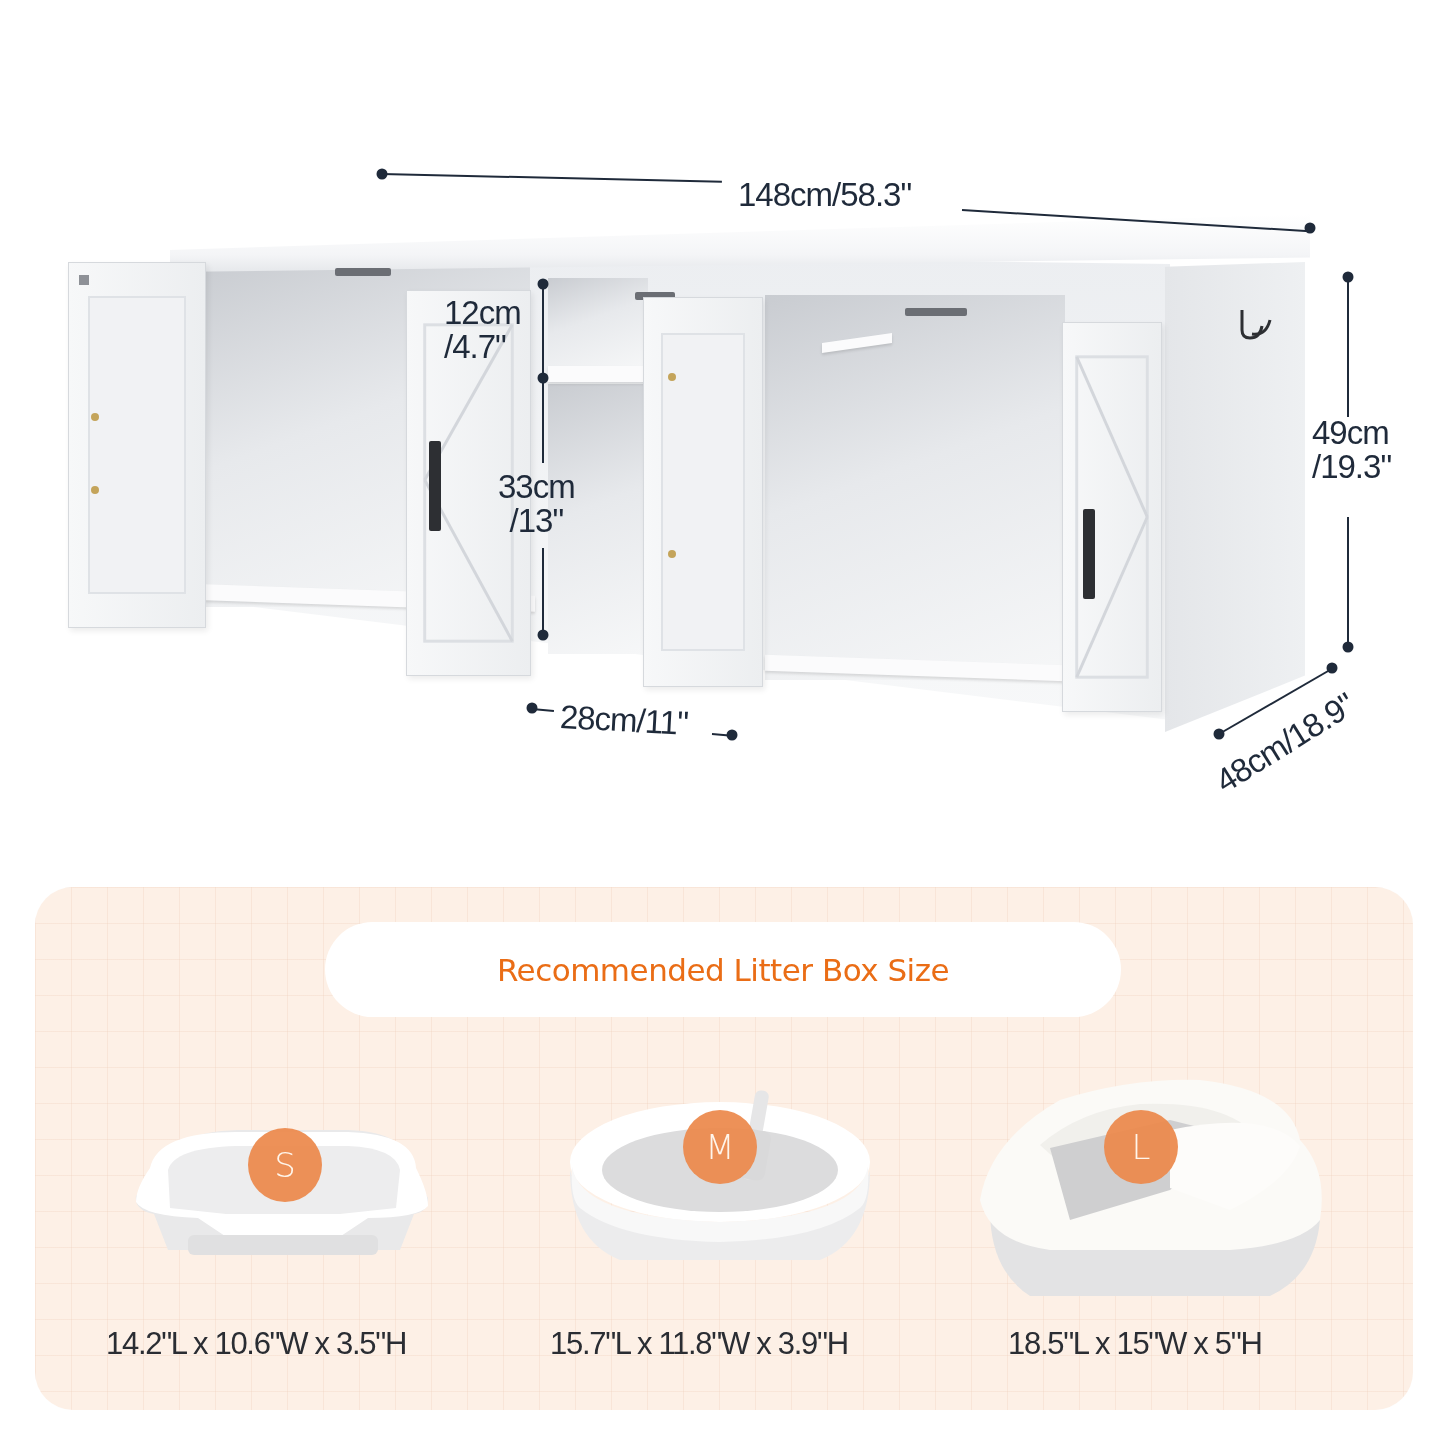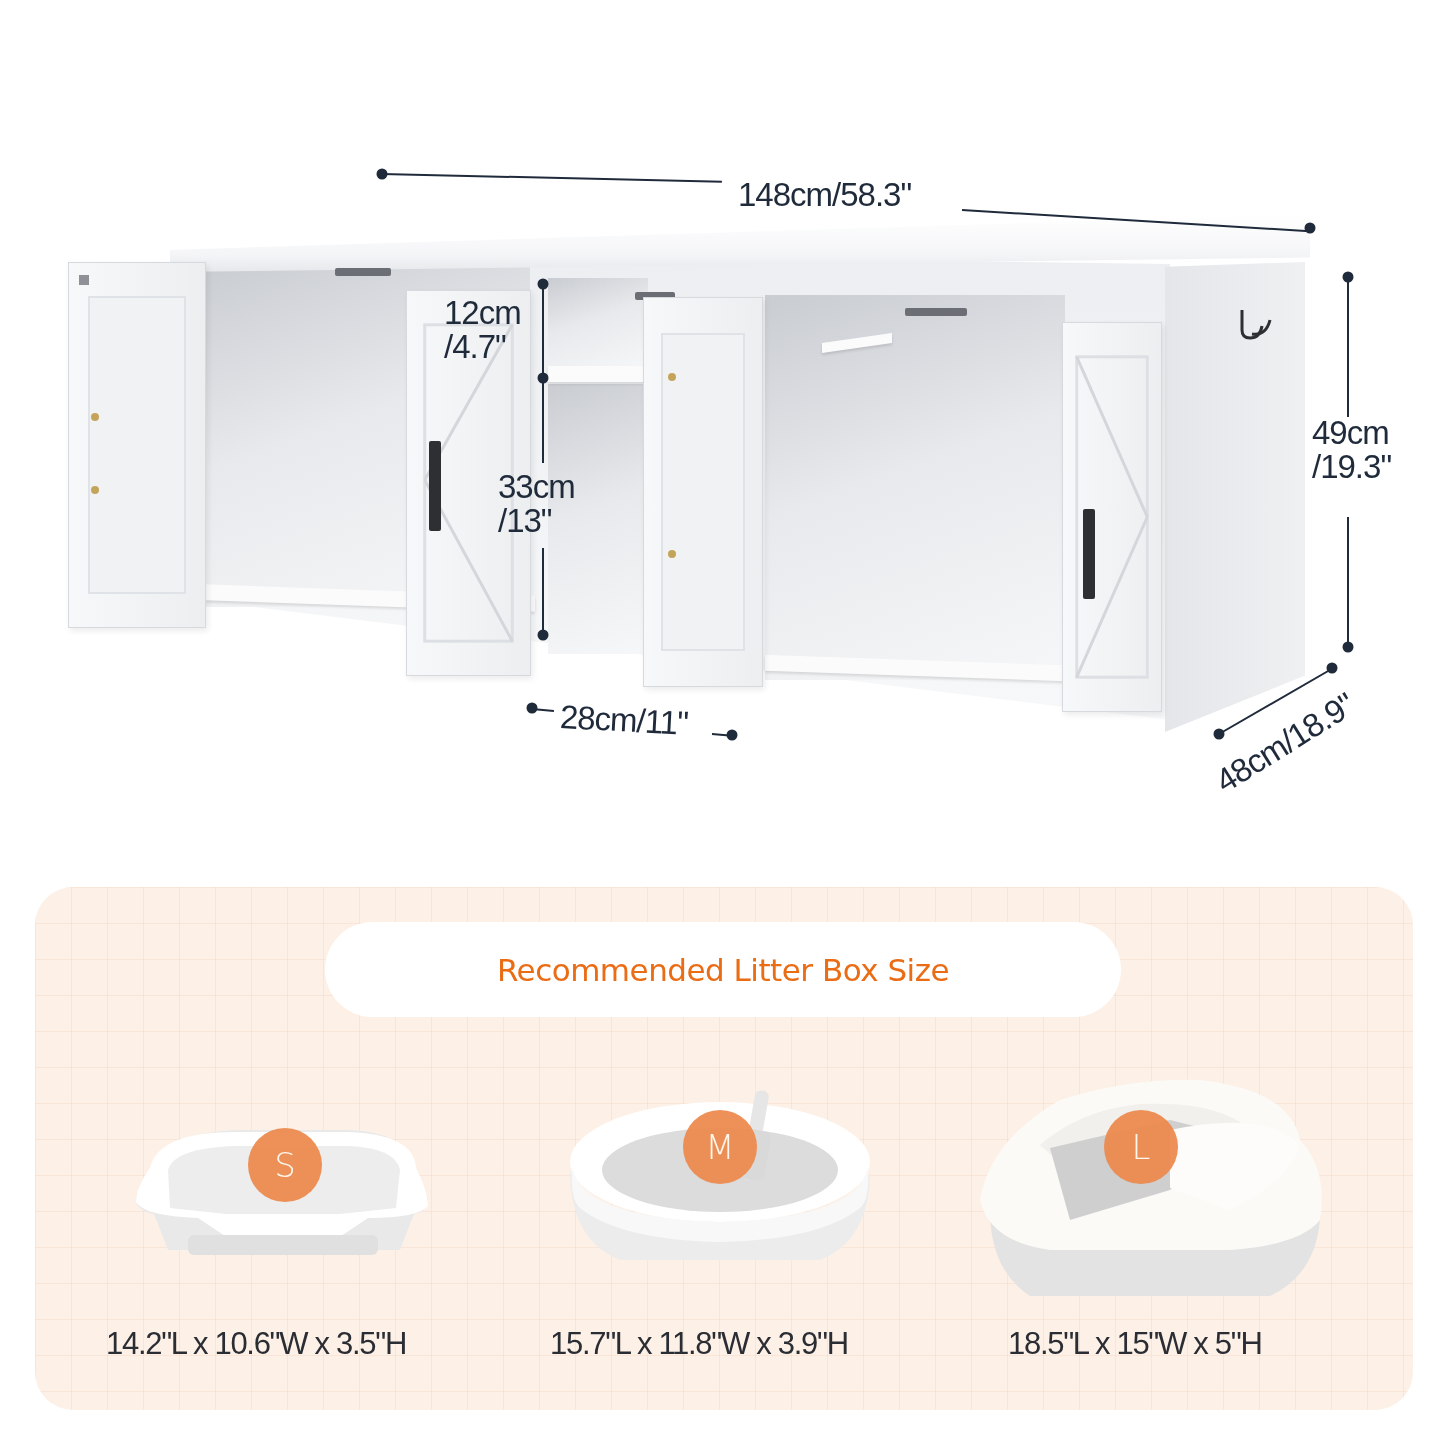--- a/index.html
+++ b/index.html
@@ -4,21 +4,21 @@
 <style>
   * { box-sizing: border-box; margin: 0; padding: 0; }
   html, body { width: 1445px; height: 1445px; background: #ffffff; overflow: hidden; }
   body { position: relative; font-family: "Liberation Sans", "DejaVu Sans", sans-serif; color: #1f2a3a; }
 
   
   .dim-line { position: absolute; background: #1f2a3a; height: 2px; transform-origin: 0 50%; }
   .dim-vline { position: absolute; background: #1f2a3a; width: 2px; }
   .dot { position: absolute; width: 11px; height: 11px; border-radius: 50%; background: #1f2a3a; transform: translate(-50%, -50%); }
   .dim-label { position: absolute; font-size: 33px; line-height: 1.02; color: #1f2a3a; letter-spacing: -1px; white-space: nowrap; }
-  .dim-label.c { text-align: left; }
+  .dim-label.c { text-align: center; }
   .dim-label .ln { display: block; }
   .top-slab { position: absolute; left: 170px; top: 214px; width: 1140px; height: 58px;
     background: linear-gradient(180deg,#ffffff 0%,#f4f5f7 70%,#e6e8eb 100%);
     clip-path: polygon(0 62%, 100% 0%, 100% 75%, 0 100%); }
   .body { position: absolute; left: 180px; top: 250px; width: 990px; height: 470px;
     background: linear-gradient(180deg,#eceef1,#f7f8f9);
     clip-path: polygon(0 0, 100% 3%, 100% 100%, 0 74%); }
   .compartment { position: absolute; background: linear-gradient(160deg,#c9ccd1 0%,#e7e9ec 45%,#f6f7f8 100%); }
   .shelf { position: absolute; background: #fbfbfc; box-shadow: 0 2px 3px rgba(0,0,0,.12); }
   .side-panel { position: absolute; left: 1165px; top: 262px; width: 140px; height: 470px;

